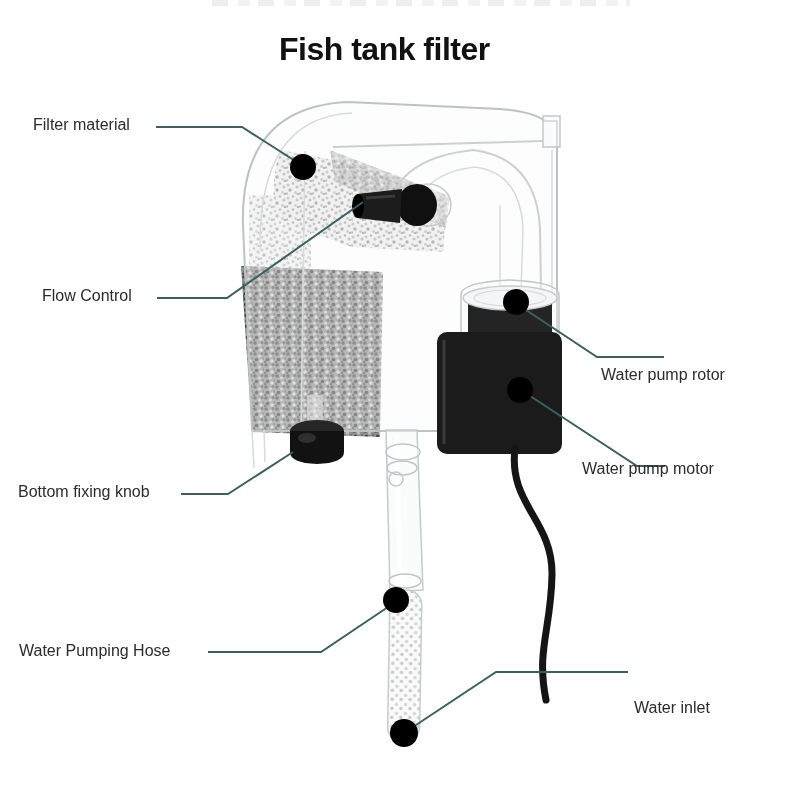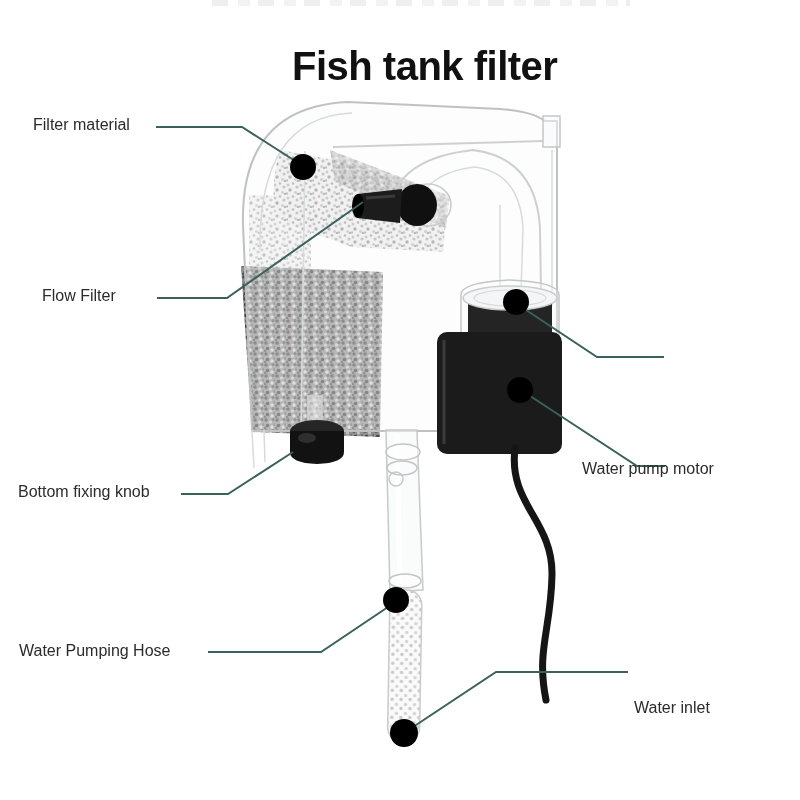--- a/index.html
+++ b/index.html
@@ -5,22 +5,22 @@
   html,body{margin:0;padding:0;background:#ffffff;}
   .canvas{
     position:relative;width:800px;height:800px;background:#ffffff;
     font-family:"Liberation Sans",sans-serif;overflow:hidden;
   }
   .top-artifact{
     position:absolute;left:212px;top:0;width:418px;height:6px;opacity:.85;
     background:repeating-linear-gradient(90deg,#ececec 0 16px,transparent 16px 26px,#f0f0f0 26px 38px,transparent 38px 46px);
   }
   .page-title{
-    position:absolute;left:279px;top:31px;margin:13px;
-    font-size:40px;font-weight:bold;letter-spacing:-.5px;
+    position:absolute;left:279px;top:31px;margin:0;
+    font-size:32px;font-weight:bold;letter-spacing:-.5px;
     color:var(--title-text,#111);white-space:nowrap;
   }
   .art{position:absolute;left:0;top:0;width:800px;height:800px;}
   .part-label{
     position:absolute;font-size:16px;color:var(--label-text,#2b2b2b);
     white-space:nowrap;line-height:1;
   }
   .leader{fill:none;stroke:var(--leader-line,#3a615c);stroke-width:2;}
   .dot{fill:var(--marker,#000);}
   .shell{fill:rgba(250,251,252,.38);stroke:#bec2c3;stroke-width:2;stroke-linejoin:round;}
@@ -143,19 +143,20 @@
     <g>
       <circle class="dot" cx="303" cy="167" r="13"></circle>
       <circle class="dot" cx="516" cy="302" r="13"></circle>
       <circle class="dot" cx="520" cy="390" r="13"></circle>
       <circle class="dot" cx="396" cy="600" r="13"></circle>
       <circle class="dot" cx="404" cy="733" r="14"></circle>
     </g>
   </svg>
 
   <div class="part-label" style="left:33px;top:117px">Filter material</div>
-  <div class="part-label" style="left:42px;top:288px">Flow Filter</div>
+  <div class="part-label" style="left:42px;top:288px">Flow Control</div>
   <div class="part-label" style="left:19px;top:643px">Water Pumping Hose</div>
   <div class="part-label" style="left:18px;top:484px">Bottom fixing knob</div>
+  <div class="part-label" style="left:601px;top:367px">Water pump rotor</div>
   <div class="part-label" style="left:582px;top:461px">Water pump motor</div>
   <div class="part-label" style="left:634px;top:700px">Water inlet</div>
 
 </div>
 
 </body></html>

